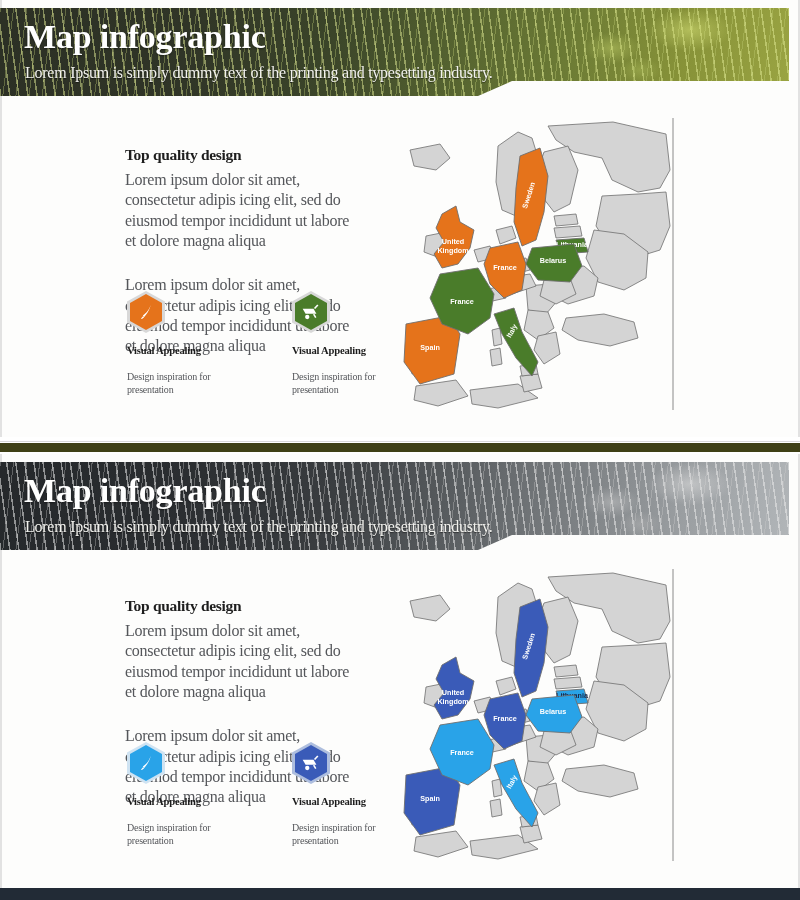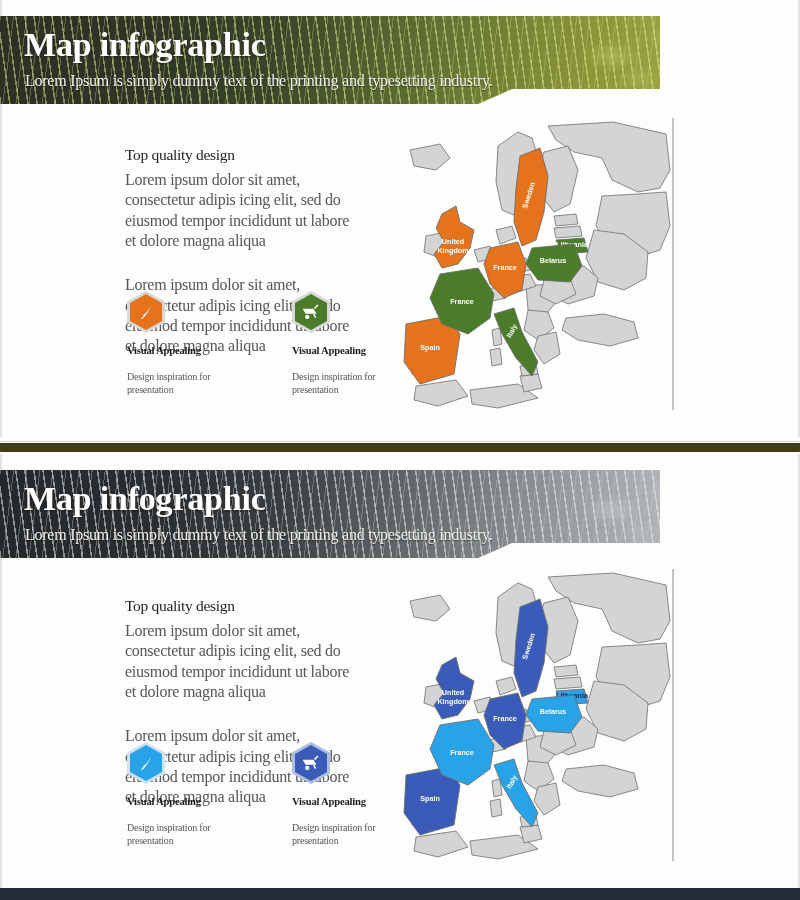--- a/index.html
+++ b/index.html
@@ -10,21 +10,21 @@
     overflow: hidden;
   }
   .page { position: relative; width: 800px; height: 900px; background:#fff; }
 
   
   .slide { position: absolute; left: 0; width: 800px; background: #fdfdfc; }
   .slide-border-l { position:absolute; left:0; top:0; bottom:0; width:2px; background:#e2e2e2; }
   .slide-border-r { position:absolute; right:0; top:0; bottom:0; width:2px; background:#e2e2e2; }
 
   
-  .banner { position: absolute; left: 0; top: 16px; width: 660px; height: 88px; overflow: hidden; }
+  .banner { position: absolute; left: 0; top: 8px; width: 789px; height: 88px; overflow: hidden; }
   .banner-clip {
     position:absolute; inset:0;
     clip-path: polygon(0 0, 100% 0, 100% 73px, 512px 73px, 478px 88px, 0 88px);
   }
   
   .tex-green {
     width:100%; height:100%;
     background:
       radial-gradient(ellipse 60px 30px at 690px 22px, rgba(215,226,120,.55), transparent 70%),
       radial-gradient(ellipse 40px 22px at 612px 40px, rgba(200,214,110,.45), transparent 70%),
@@ -53,21 +53,21 @@
   }
   .banner-sub {
     position:absolute; left:25px; top:56px;
     font-size: 16px; color:#f2f2ee; letter-spacing: -0.25px;
     text-shadow: 0 1px 1px rgba(0,0,0,.5);
   }
 
   
   .content { position:absolute; }
   .h2 {
-    font-size: 15.5px; font-weight: 400; color:#1e1e1e;
+    font-size: 15.5px; font-weight: 700; color:#1e1e1e;
     letter-spacing:-0.3px; margin-bottom: 6px;
   }
   .para {
     font-size: 16px; line-height: 1.27; color:#54565a;
     letter-spacing:-0.25px; width: 232px;
   }
   .para + .para { margin-top: 24px; }
 
   
   .features { position:absolute; display:flex; gap:50px; }

